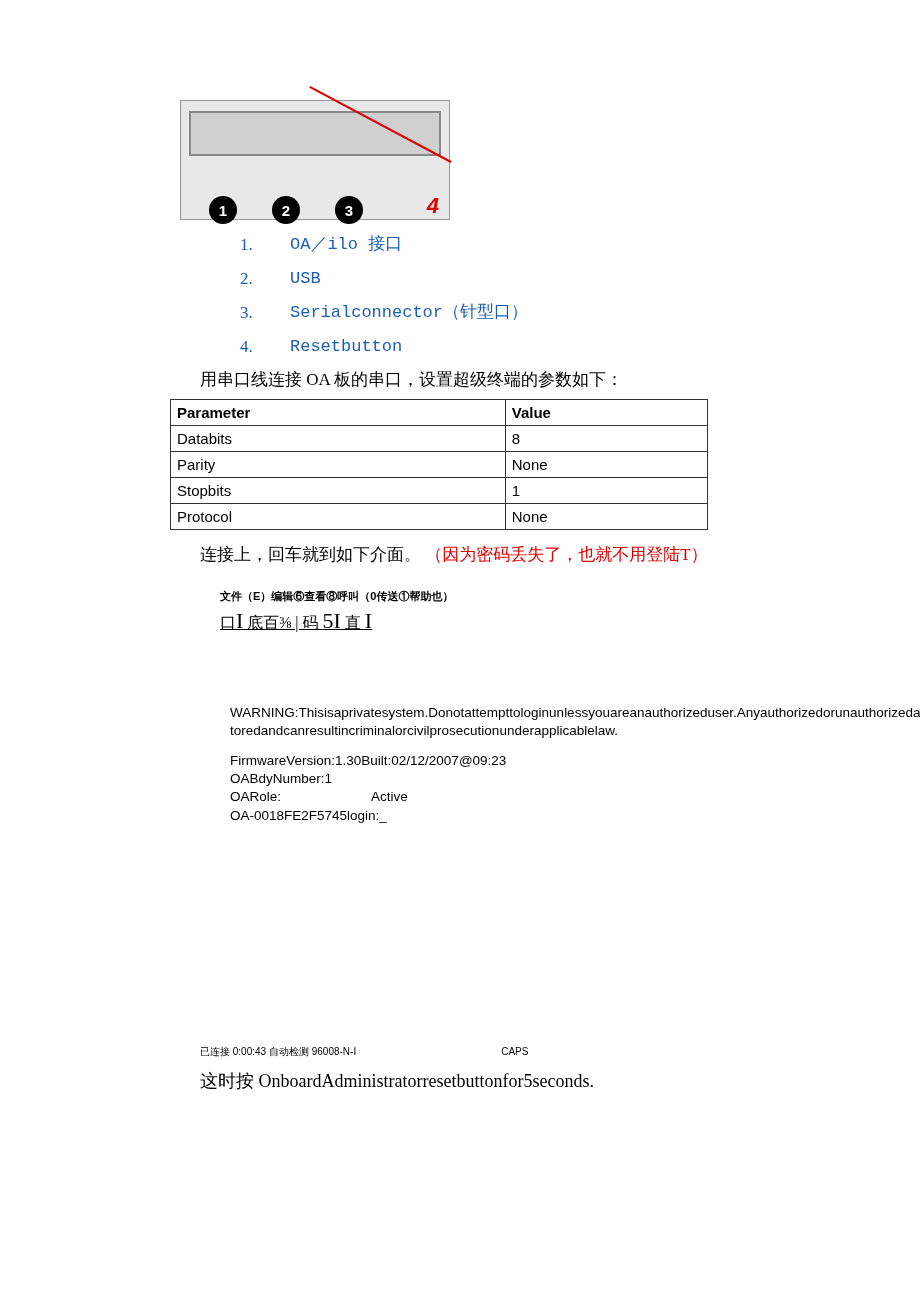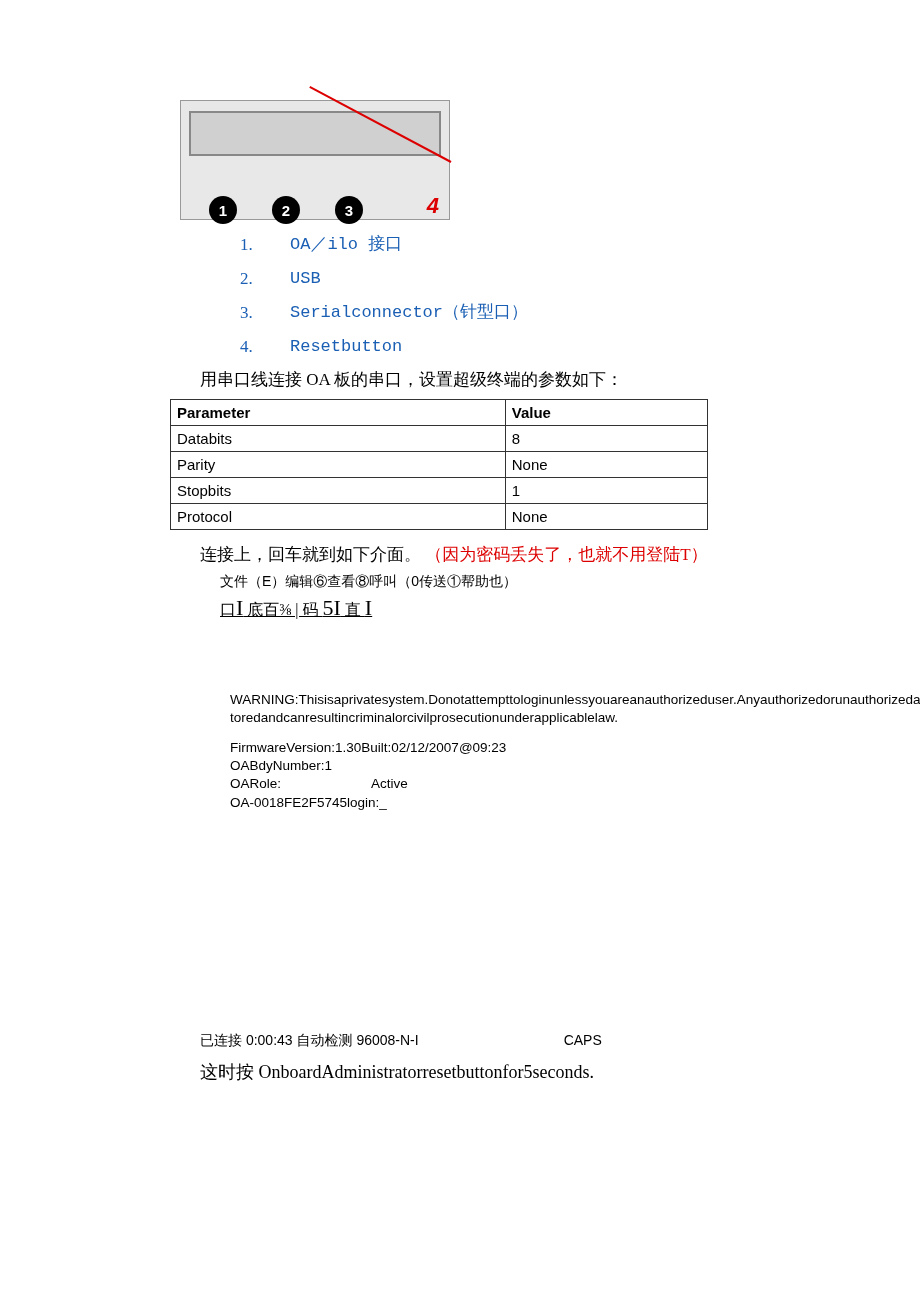--- a/index.html
+++ b/index.html
@@ -13,26 +13,26 @@
     .port-list { margin-left: 70px; margin-top: 8px; font-size: 17px; line-height: 2; font-family: 'SimSun', serif; }
     .port-list .li { display: flex; }
     .port-list .num { color: #1a5fb4; width: 50px; }
     .port-list .lbl { color: #1a5fb4; font-family: Liberation Mono, monospace; }
     .desc1 { margin-left: 30px; margin-top: 4px; font-size: 17px; font-family: 'SimSun', serif; }
     table.param { width: 538px; border-collapse: collapse; margin-top: 8px; font-family: Arial, sans-serif; font-size: 15px; }
     table.param th, table.param td { border: 1px solid #333; padding: 4px 6px; text-align: left; }
     table.param th { font-weight: bold; }
     .desc2 { margin-left: 30px; margin-top: 10px; font-size: 17px; font-family: 'SimSun', serif; line-height: 1.8; }
     .desc2 .red { color: #d00; }
-    .menu-line { margin-left: 50px; margin-top: 2px; font-size: 14px; font-family: 'SimSun', sans-serif; }
+    .menu-line { margin-left: 50px; margin-top: 18px; font-size: 11px; font-family: 'SimSun', sans-serif; font-weight: bold; }
     .toolbar-line { margin-left: 50px; margin-top: 4px; font-family: 'SimSun', serif; font-size: 16px; text-decoration: underline; }
     .toolbar-line .big { font-size: 22px; }
     .terminal-block { margin-left: 60px; margin-top: 70px; font-family: Arial, sans-serif; font-size: 13.5px; line-height: 1.35; }
     .terminal-block p { margin-bottom: 12px; }
-    .status-line { margin-left: 30px; margin-top: 220px; font-size: 14px; font-family: 'SimHei', sans-serif; }
+    .status-line { margin-left: 30px; margin-top: 220px; font-size: 10px; font-family: 'SimHei', sans-serif; }
     .status-line .gap { display: inline-block; width: 145px; }
     .desc3 { margin-left: 30px; margin-top: 10px; font-size: 18px; font-family: 'SimSun', serif; }
   </style>
 </head>
 <body>
 
 <div class="hw-image">
   <div class="bar"></div>
   <div class="red-line"></div>
   <div class="circles">

